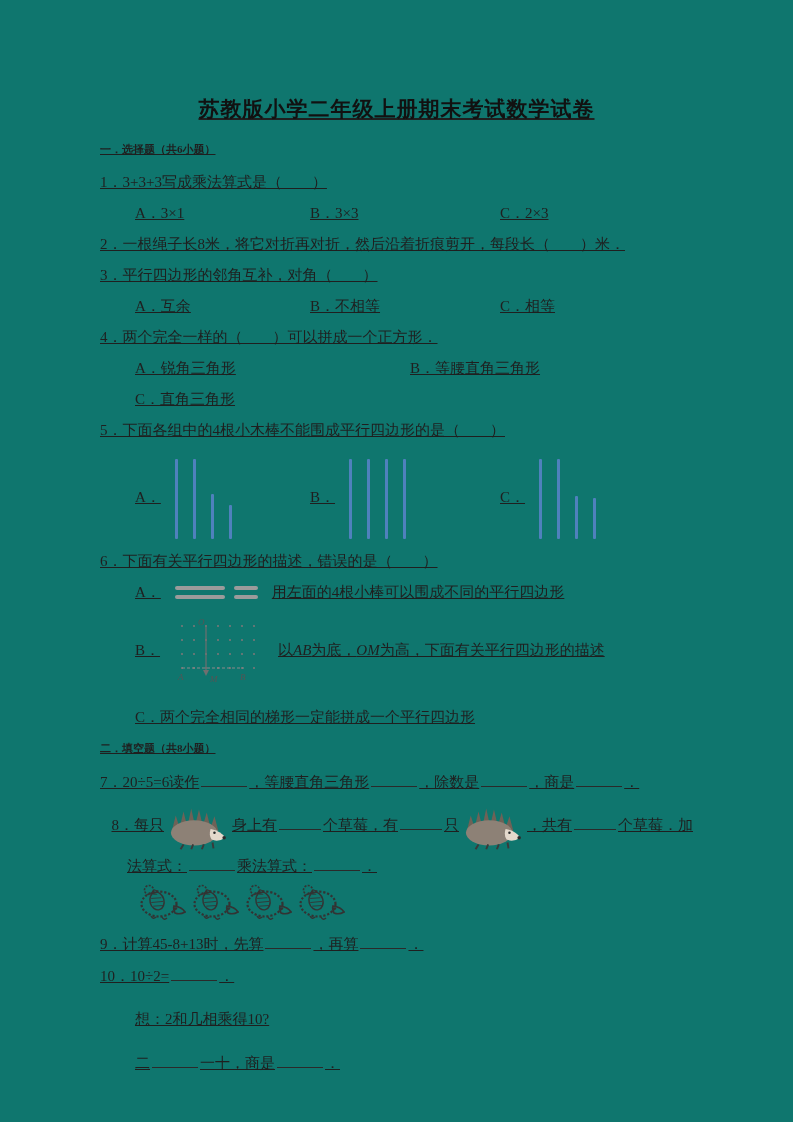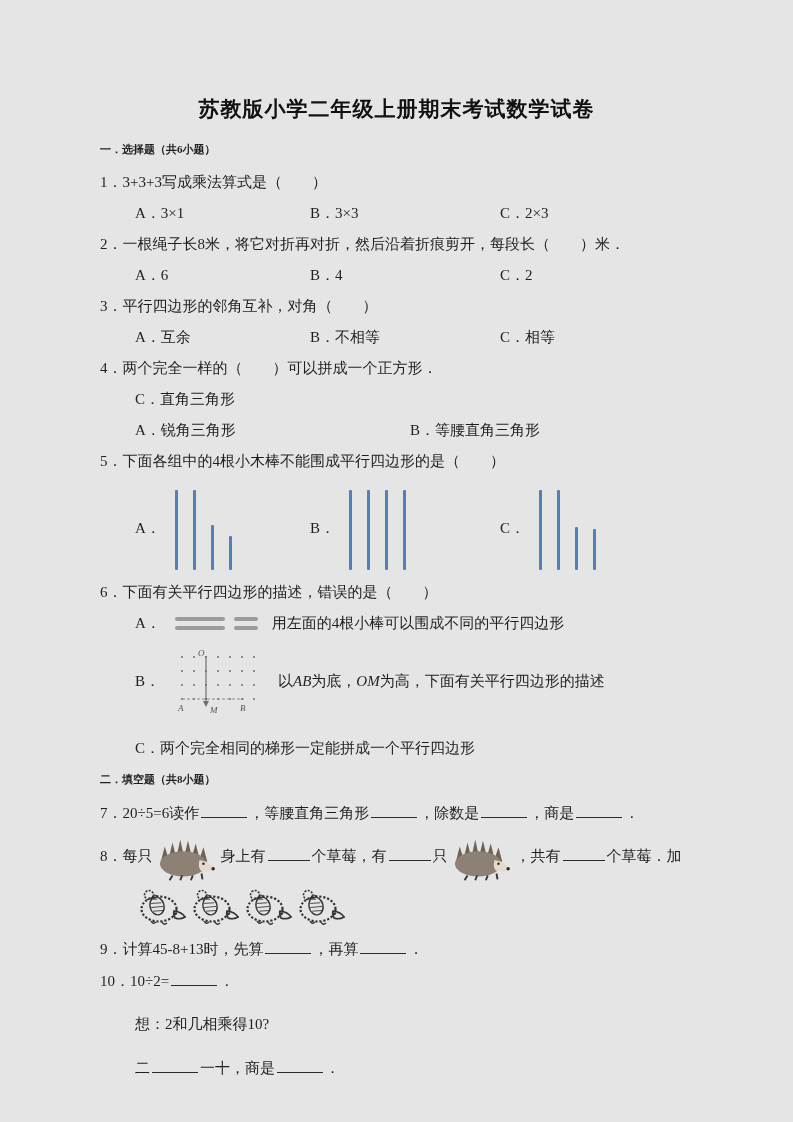--- a/index.html
+++ b/index.html
@@ -1,26 +1,27 @@
 <!DOCTYPE html>
 <html><head>
 <meta charset="utf-8">
 <style>
   html,body { margin:0; padding:0; background:#ffffff; }
   .page {
     position:relative;
     width:793px; height:1122px;
-    background:#e5e5e5;
+    background:#0f766e;
     box-sizing:border-box;
     padding:96px 100px 0 100px;
     overflow:hidden;
     font-family:"Liberation Serif","DejaVu Serif",serif;
     color:#1f1f1f;
     font-size:15px;
     line-height:19px;
+    text-decoration:underline;
   }
   .title {
     text-align:center;
     font-size:21px; line-height:26px;
     font-weight:bold;
     color:#111;
     letter-spacing:1px;
     margin:0 0 18px 0;
   }
   .sec-heading { font-weight:bold; font-size:11px; margin:0 0 14px 0; }
@@ -51,21 +52,21 @@
   .q6-opt { display:flex; align-items:center; padding-left:35px; margin:0 0 14px 0; }
   .q6-opt .q6-label { margin-right:14px; }
   .hsticks { display:flex; flex-direction:column; gap:5px; margin-right:10px; }
   .hrow { display:flex; gap:9px; align-items:center; }
   .hbar { height:4px; border-radius:2px; }
   .q6-text { margin-left:4px; }
   .ital { font-style:italic; }
   #dot-grid { margin-right:8px; flex:0 0 auto; }
 
   
-  .q8-line1 { white-space:nowrap; margin:0 0 6px 0; }
+  .q8-line1 { white-space:nowrap; margin:0 0 6px 0;text-align:right; }
   .hedgehog-photo { vertical-align:middle; margin:0 4px; }
   .q8-line2 { margin:0 0 6px 0; }
   .hedgehog-row { display:flex; gap:3px; padding-left:38px; margin:0 0 10px 0; }
 </style>
 </head>
 <body>
 
 <div class="page">
 
   <div class="title">苏教版小学二年级上册期末考试数学试卷</div>
@@ -73,40 +74,35 @@
   <div class="sec-heading">一．选择题（共6小题）</div>
 
   <div class="qline">1．3+3+3写成乘法算式是（　　）</div>
   <div class="opt-row">
     <span class="opt-a">A．3×1</span>
     <span class="opt-b">B．3×3</span>
     <span class="opt-c">C．2×3</span>
   </div>
 
   <div class="qline">2．一根绳子长8米，将它对折再对折，然后沿着折痕剪开，每段长（　　）米．</div>
-  <div class="opt-row">
-    <span class="opt-a">A．6</span>
-    <span class="opt-b">B．4</span>
-    <span class="opt-c">C．2</span>
-  </div>
 
   <div class="qline">3．平行四边形的邻角互补，对角（　　）</div>
   <div class="opt-row">
     <span class="opt-a">A．互余</span>
     <span class="opt-b">B．不相等</span>
     <span class="opt-c">C．相等</span>
   </div>
 
   <div class="qline">4．两个完全一样的（　　）可以拼成一个正方形．</div>
   <div class="opt-row">
-    <span class="opt-c">C．直角三角形</span>
-  </div>
-  <div class="opt-row">
     <span class="opt-a wide">A．锐角三角形</span>
     <span class="opt-c">B．等腰直角三角形</span>
+  </div>
+  <div class="opt-row">
+    <span class="opt-c">C．直角三角形</span>
   </div>
 
   <div class="qline">5．下面各组中的4根小木棒不能围成平行四边形的是（　　）</div>
   <div class="fig-row">
     <span class="fig-opt opt-a">
       <span class="fig-label">A．</span>
       <span class="vsticks">
           <div class="vstick" style="height: 80px; background: rgb(79, 129, 189);"></div>
           <div class="vstick" style="height: 80px; background: rgb(79, 129, 189);"></div>
           <div class="vstick" style="height: 45px; background: rgb(79, 129, 189);"></div>
@@ -212,20 +208,23 @@
         <path d="M16,41 L13,46 M26,41 L24,46 M37,41 L35,46 M46,39 L47,45" stroke="#3a3a3a" stroke-width="2" fill="none"></path>
       </svg><span>身上有</span><span class="blank narrow"></span><span>个草莓，有</span><span class="blank narrow"></span><span>只</span><svg class="hedgehog-photo" width="60" height="46" viewBox="0 0 62 46">
         <path d="M4,27 L8,11 L12,24 L16,7 L20,23 L24,4 L28,22 L32,5 L36,22 L40,8 L44,24 L48,12 L52,27 Z" fill="#6e6257"></path>
         <ellipse cx="27" cy="29" rx="24" ry="13" fill="#8d8176"></ellipse>
         <path d="M44,25 Q55,27 59,34 Q52,39 45,36 Q42,31 44,25 Z" fill="#e4d9cc"></path>
         <circle cx="58" cy="34" r="1.8" fill="#2a2a2a"></circle>
         <circle cx="48" cy="29" r="1.3" fill="#2a2a2a"></circle>
         <path d="M16,41 L13,46 M26,41 L24,46 M37,41 L35,46 M46,39 L47,45" stroke="#3a3a3a" stroke-width="2" fill="none"></path>
       </svg><span>，共有</span><span class="blank narrow"></span><span>个草莓．加</span>
   </div>
+  <div class="q8-line2 indent27">
+    <span>法算式：</span><span class="blank"></span><span>乘法算式：</span><span class="blank"></span><span>．</span>
+  </div>
 
   <div class="hedgehog-row">
       <svg width="50" height="42" viewBox="0 0 50 42">
     <circle cx="11" cy="8" r="4.5" fill="none" stroke="#333" stroke-width="1.6" stroke-dasharray="2 1.4"></circle>
     <ellipse cx="21" cy="22" rx="17.5" ry="12.5" fill="none" stroke="#333" stroke-width="2.2" stroke-dasharray="2.2 1.8"></ellipse>
     <g transform="rotate(-15 19 19)">
       <ellipse cx="19" cy="19" rx="7" ry="9" fill="none" stroke="#333" stroke-width="1.4"></ellipse>
       <path d="M14,15 L24,17 M13,19 L25,21 M14,23 L24,25 M17,11.5 L21,12.5" stroke="#333" stroke-width="0.8" fill="none"></path>
       <path d="M16,9.5 L19,11 L22,9.5 L19,7.5 Z" fill="none" stroke="#333" stroke-width="1"></path>
     </g>

